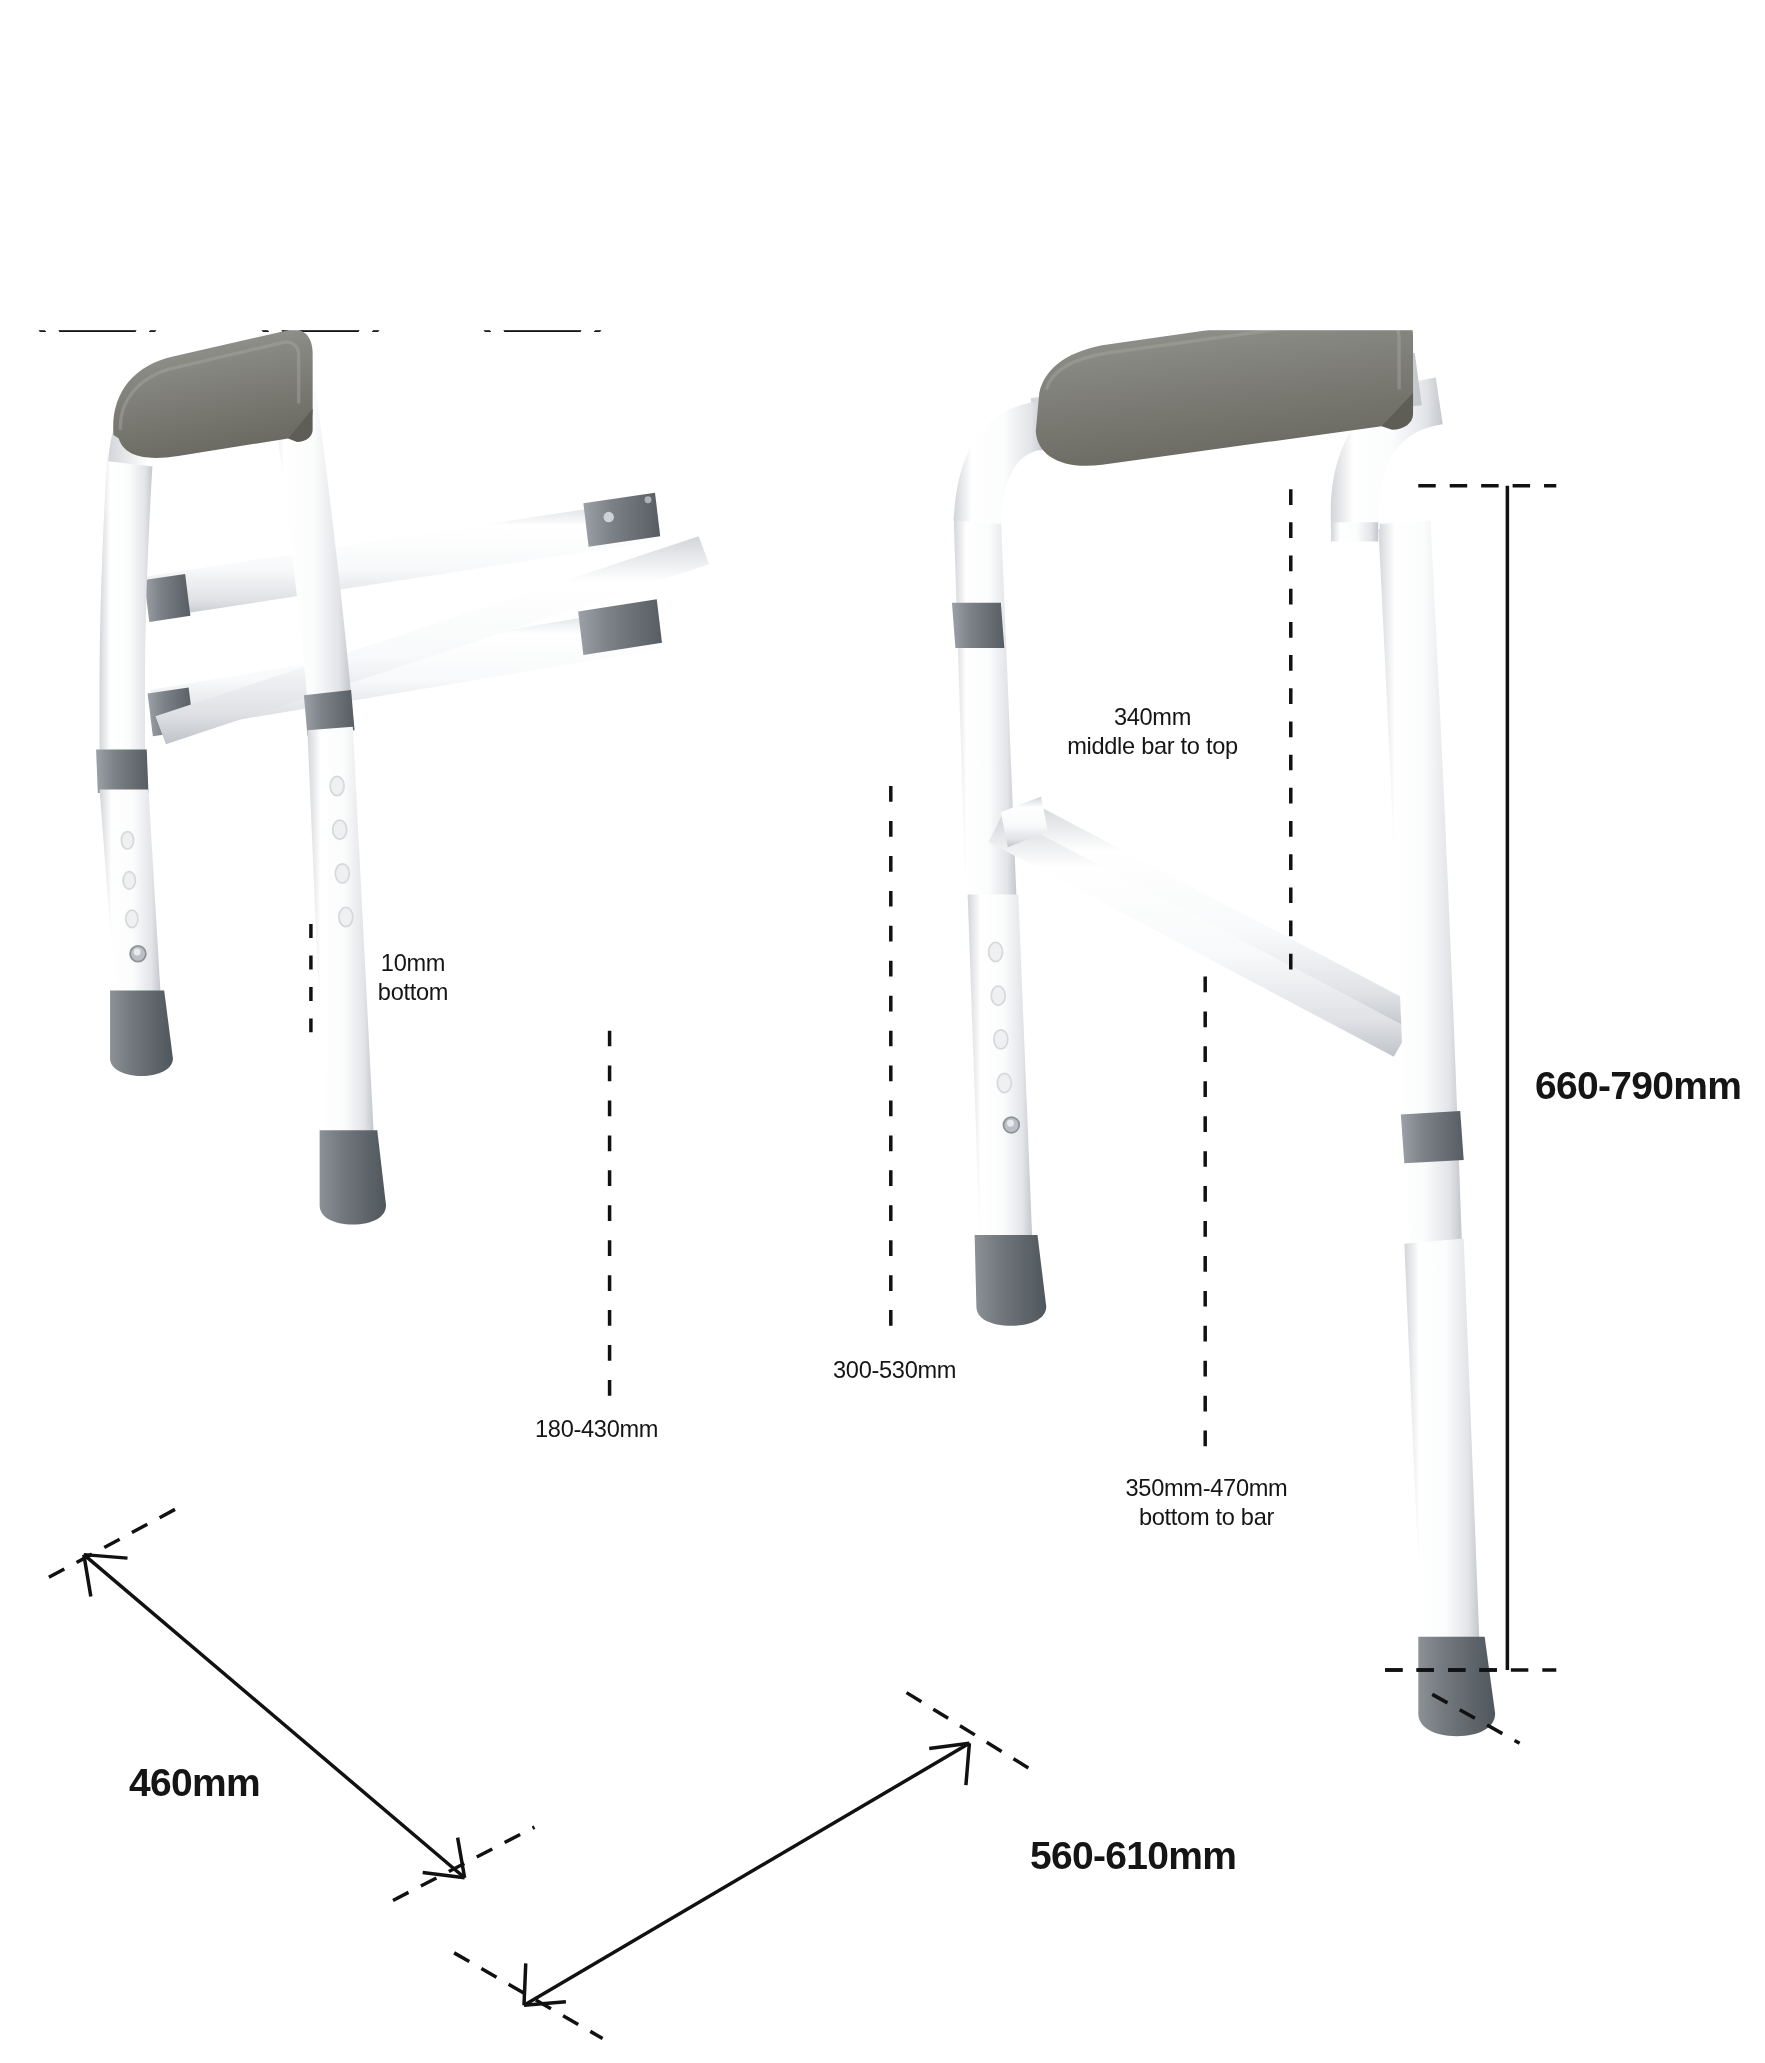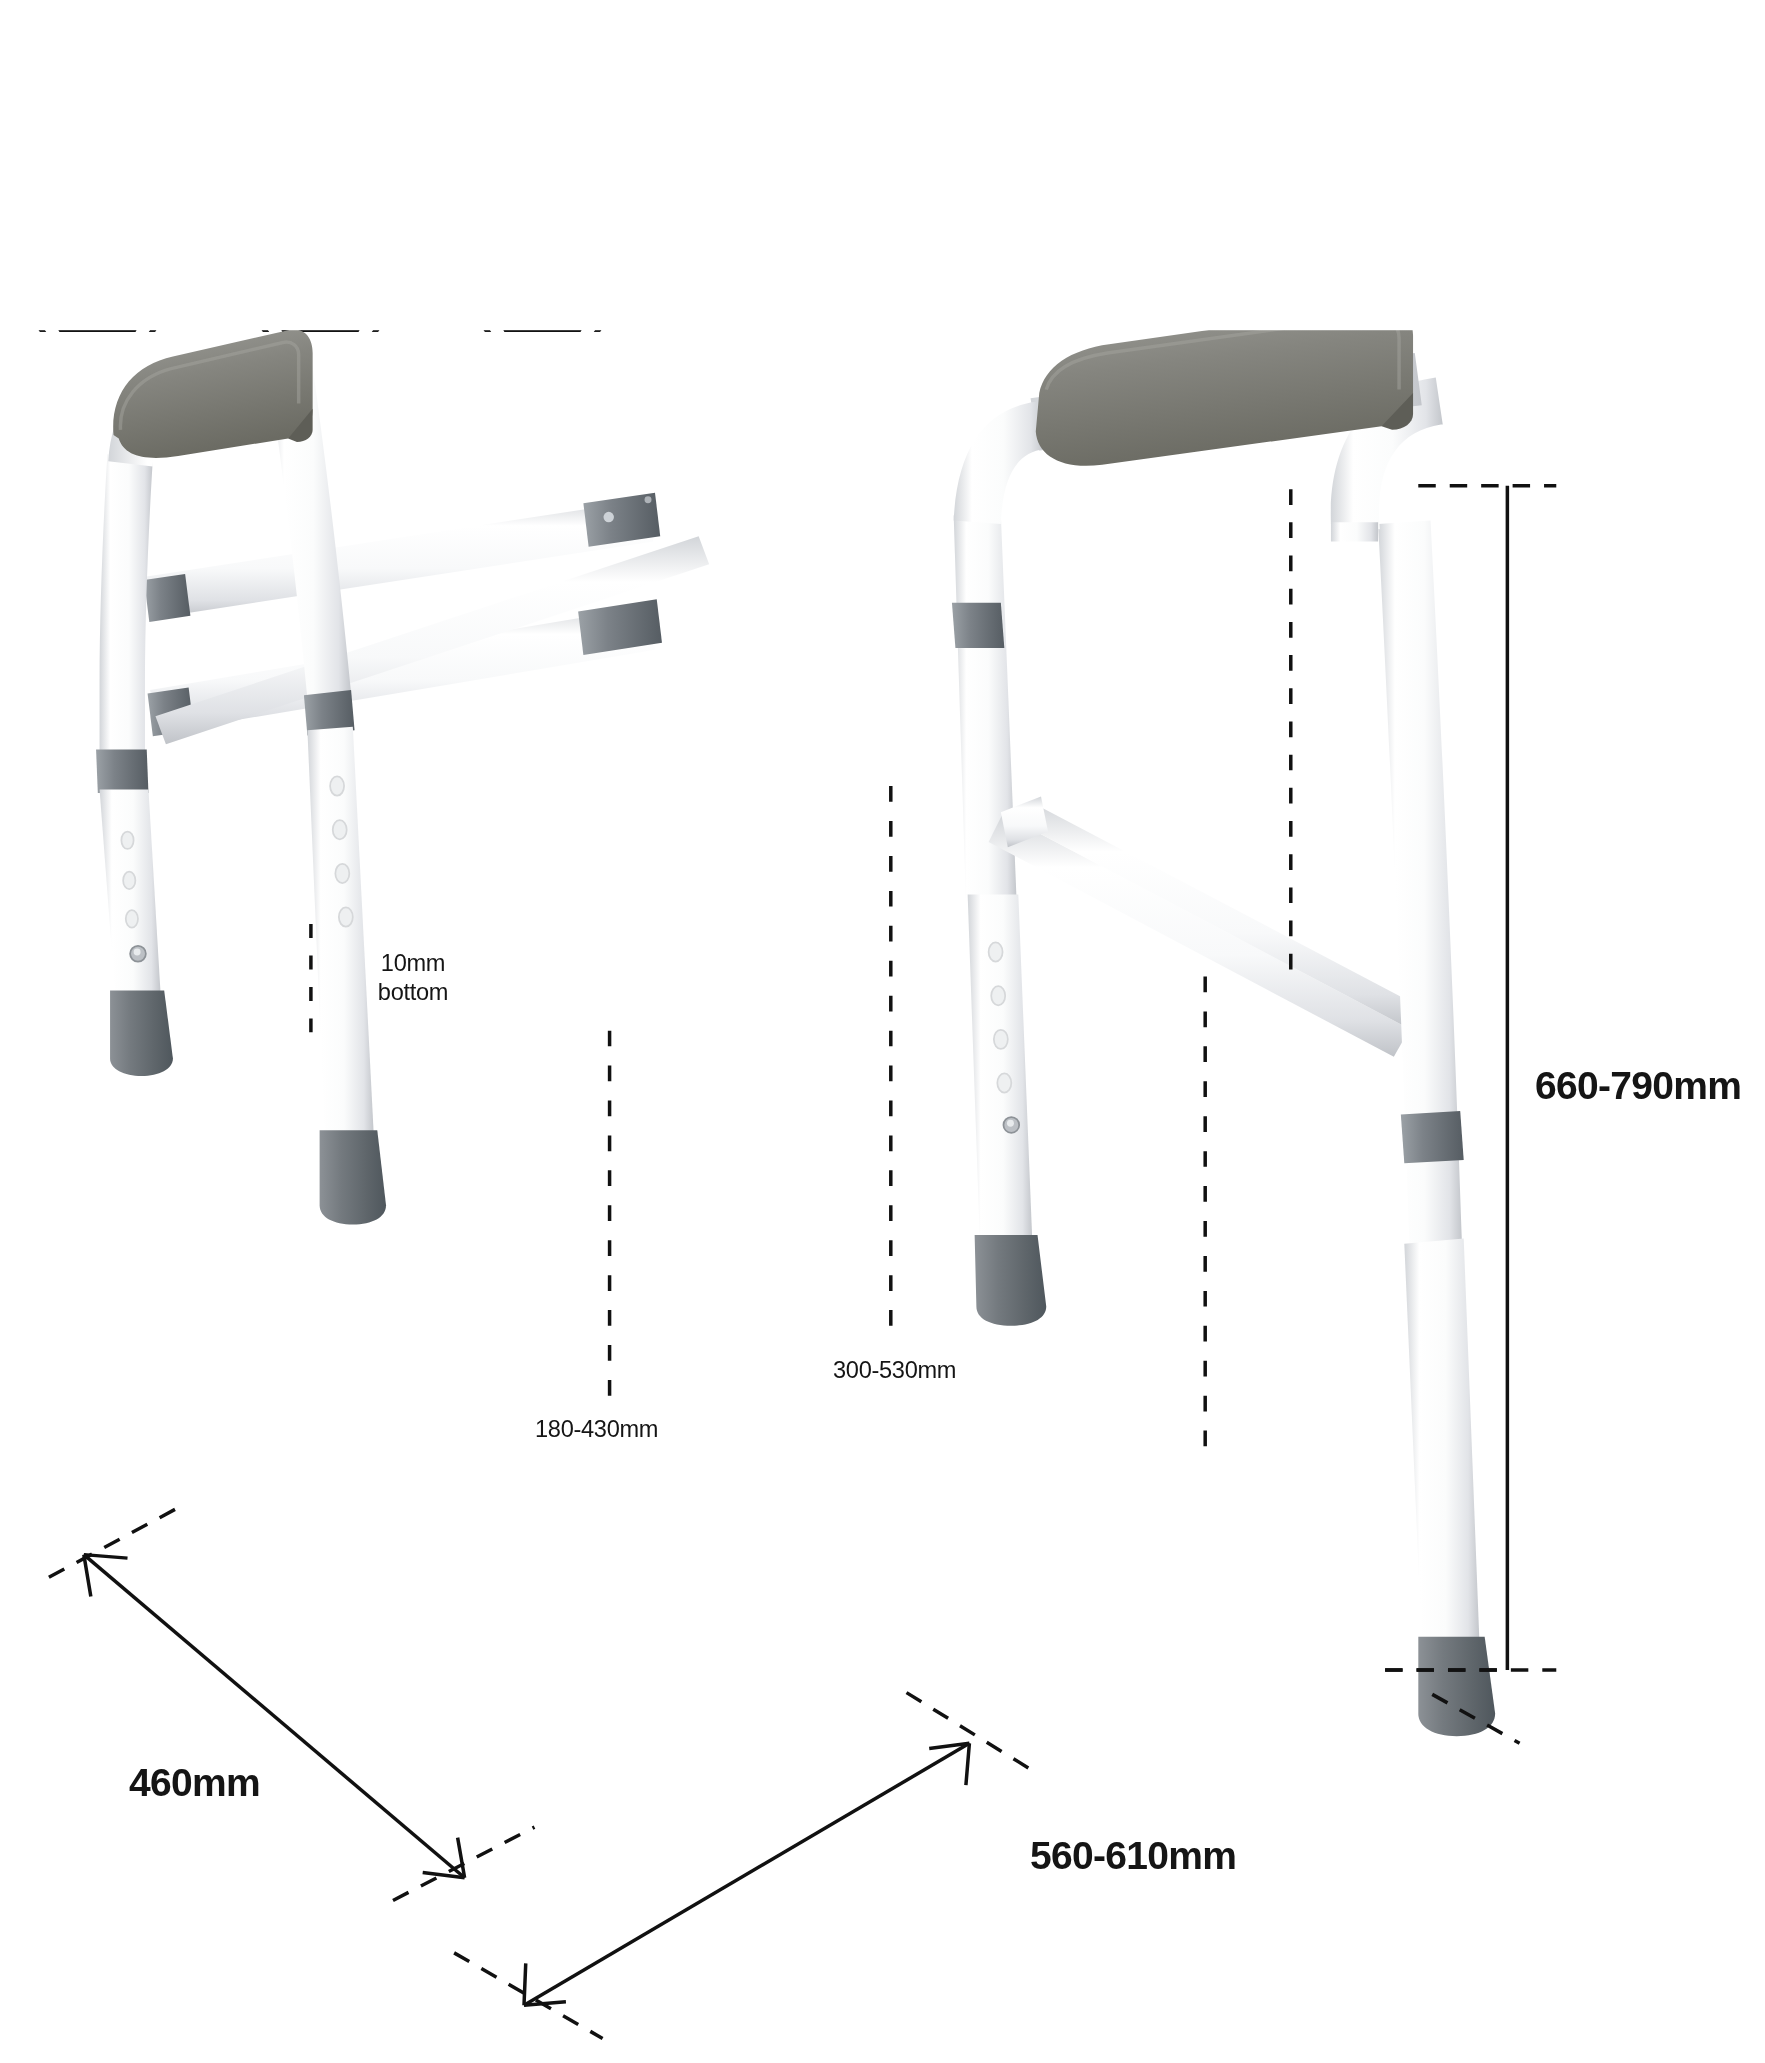--- a/index.html
+++ b/index.html
@@ -409,30 +409,38 @@
       <path d="M600 2296 L 602 2248 M600 2296 L 648 2292" stroke-width="4"></path>
       <path d="M1110 1996 L 1064 2002 M1110 1996 L 1106 2044" stroke-width="4"></path>
 
       <line x1="1586" y1="1912" x2="1726" y2="1912" stroke-dasharray="20 16"></line>
       <line x1="1640" y1="1940" x2="1740" y2="1996" stroke-dasharray="20 16"></line>
     </g>
 
     <rect x="0" y="0" width="2021" height="378" fill="#ffffff"></rect>
   </svg>
 
+  <div class="dim-label c" style="left:1004px;top:703px;width:297px;">
+    <div>340mm</div>
+    <div>middle bar to top</div>
+  </div>
 
   <div class="dim-label c" style="left:330px;top:949px;width:166px;">
     <div>10mm</div>
     <div>bottom</div>
   </div>
 
   <div class="dim-label" style="left:535px;top:1415px;">180-430mm</div>
 
   <div class="dim-label" style="left:833px;top:1356px;">300-530mm</div>
 
+  <div class="dim-label c" style="left:1045px;top:1474px;width:323px;">
+    <div>350mm-470mm</div>
+    <div>bottom to bar</div>
+  </div>
 
   <div class="dim-label big" style="left:1535px;top:1071px;">660-790mm</div>
 
   <div class="dim-label big" style="left:129px;top:1768px;">460mm</div>
 
   <div class="dim-label big" style="left:1030px;top:1841px;">560-610mm</div>
 
 </div>
 
 

